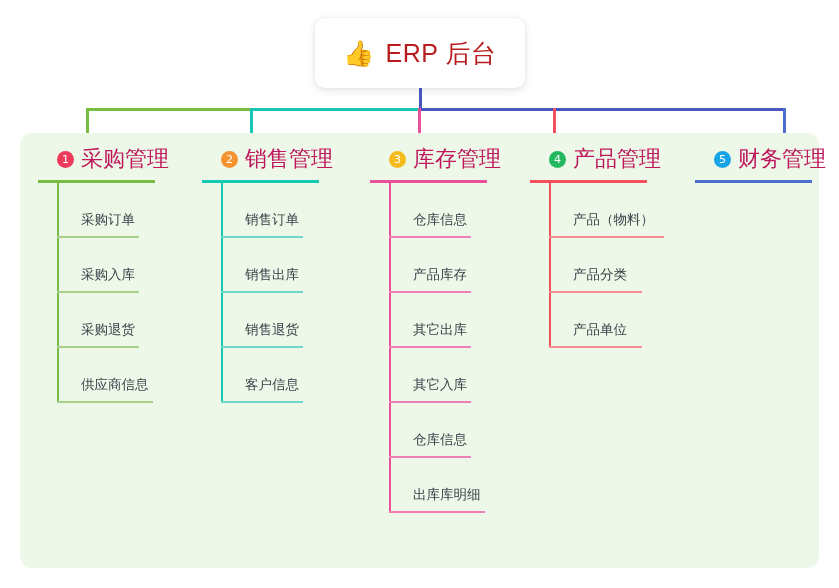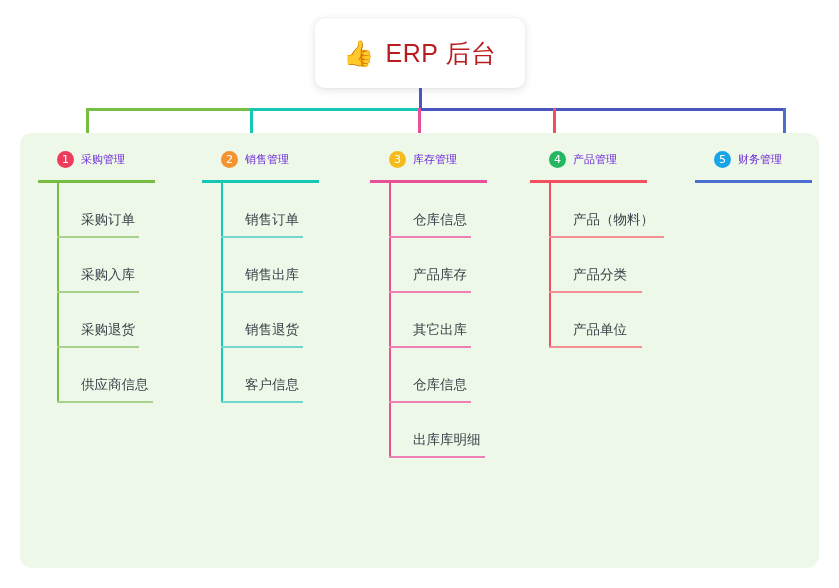--- a/index.html
+++ b/index.html
@@ -84,22 +84,22 @@
     height: 17px;
     border-radius: 50%;
     color: #ffffff;
     font-size: 11px;
     line-height: 17px;
     text-align: center;
     font-family: "DejaVu Sans", sans-serif;
     flex: 0 0 auto;
   }
   .col-title {
-    font-size: 11px;
-    color: #6d28d9;
+    font-size: 22px;
+    color: #be185d;
     white-space: nowrap;
   }
   .head-rule {
     height: 3px;
     margin-top: 7px;
   }
 
   .leaves {
     position: relative;
   }
@@ -219,20 +219,24 @@
         </div>
         <div class="leaf">
           <span class="leaf-text">产品库存</span>
           <div class="leaf-rule" style="width: 82px; background: rgb(239, 127, 181);"></div>
         </div>
         <div class="leaf">
           <span class="leaf-text">其它出库</span>
           <div class="leaf-rule" style="width: 82px; background: rgb(239, 127, 181);"></div>
         </div>
         <div class="leaf">
+          <span class="leaf-text">其它入库</span>
+          <div class="leaf-rule" style="width: 82px; background: rgb(239, 127, 181);"></div>
+        </div>
+        <div class="leaf">
           <span class="leaf-text">仓库信息</span>
           <div class="leaf-rule" style="width: 82px; background: rgb(239, 127, 181);"></div>
         </div>
         <div class="leaf">
           <span class="leaf-text">出库库明细</span>
           <div class="leaf-rule" style="width: 96px; background: rgb(239, 127, 181);"></div>
         </div>
       </div>
     </div>
     <div class="column" style="left: 530px; top: 145px;">

